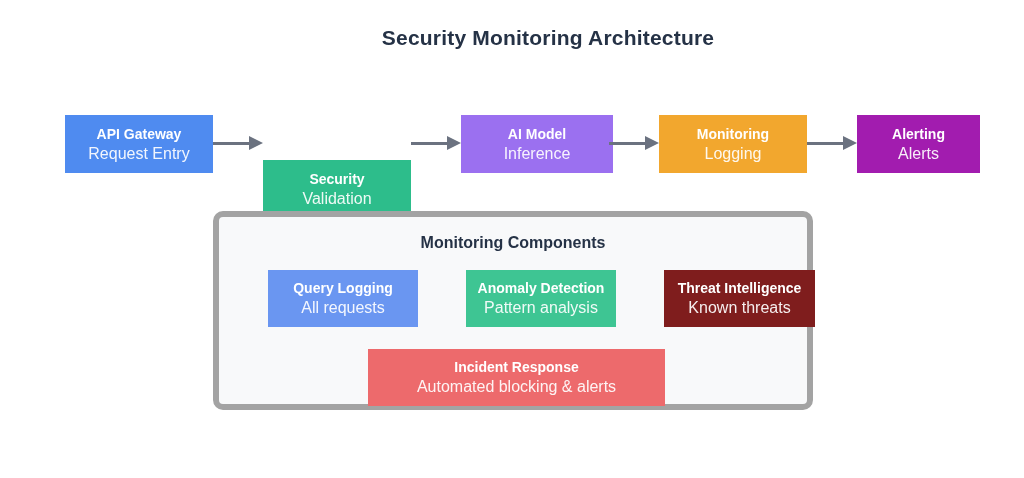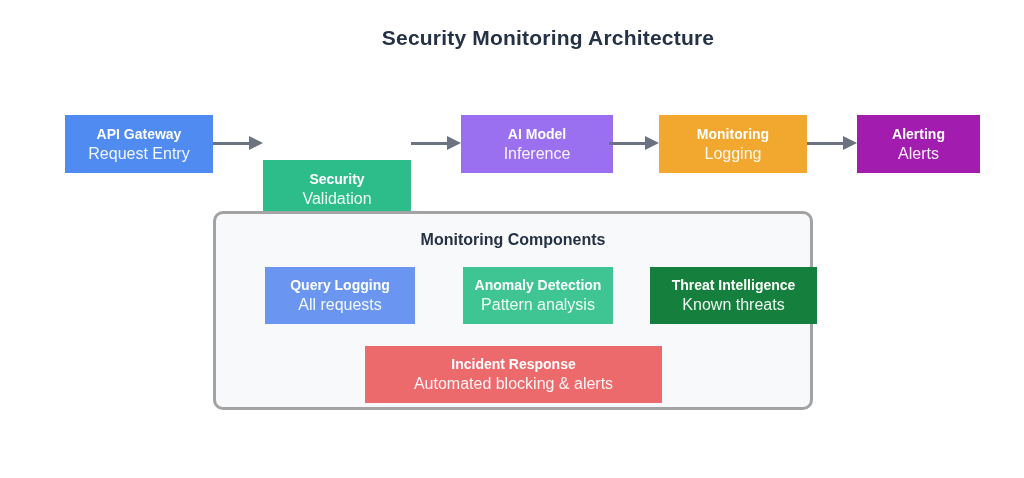--- a/index.html
+++ b/index.html
@@ -22,21 +22,21 @@
   .arrow{position:absolute;top:143px;width:50px;height:0;}
   .arrow-line{position:absolute;left:0;top:-1px;width:38px;height:3px;background:#6b7280;}
   .arrow-head{
     position:absolute;left:36px;top:-7px;width:0;height:0;
     border-top:7px solid transparent;border-bottom:7px solid transparent;
     border-left:14px solid #6b7280;
   }
   
   .panel{
     position:absolute;left:213px;top:211px;width:600px;height:199px;
-    background:#f8f9fa;border:3px solid #a3a3a3;border-radius:10px;
+    background:#f8f9fa;border:6px solid #a3a3a3;border-radius:10px;
     box-sizing:border-box;
   }
   .panel-title{
     position:absolute;top:17px;left:0;width:100%;text-align:center;
     font-size:16px;font-weight:bold;color:#253246;
   }
   .comp-node{
     position:absolute;height:57px;border-radius:0;
     display:flex;flex-direction:column;align-items:center;justify-content:center;
     gap:5px;color:#ffffff;
@@ -100,21 +100,21 @@
     <div class="comp-node" style="left: 49px; top: 53px; width: 150px; background-color: rgb(106, 150, 241);">
       <div class="node-label">Query Logging</div>
       <div class="node-sublabel">All requests</div>
     </div>
 
     <div class="comp-node" style="left: 247px; top: 53px; width: 150px; background-color: rgb(62, 197, 147); align-items: center;">
       <div class="node-label">Anomaly Detection</div>
       <div class="node-sublabel">Pattern analysis</div>
     </div>
 
-    <div class="comp-node" style="left: 434px; top: 53px; width: 167px; background-color: #15803d;">
+    <div class="comp-node" style="left: 445px; top: 53px; width: 151px; background-color: #7f1d1d;">
       <div class="node-label">Threat Intelligence</div>
       <div class="node-sublabel">Known threats</div>
     </div>
 
     <div class="comp-node" style="left: 149px; top: 132px; width: 297px; background-color: rgb(237, 106, 108);">
       <div class="node-label">Incident Response</div>
       <div class="node-sublabel">Automated blocking &amp; alerts</div>
     </div>
   </div>
 

